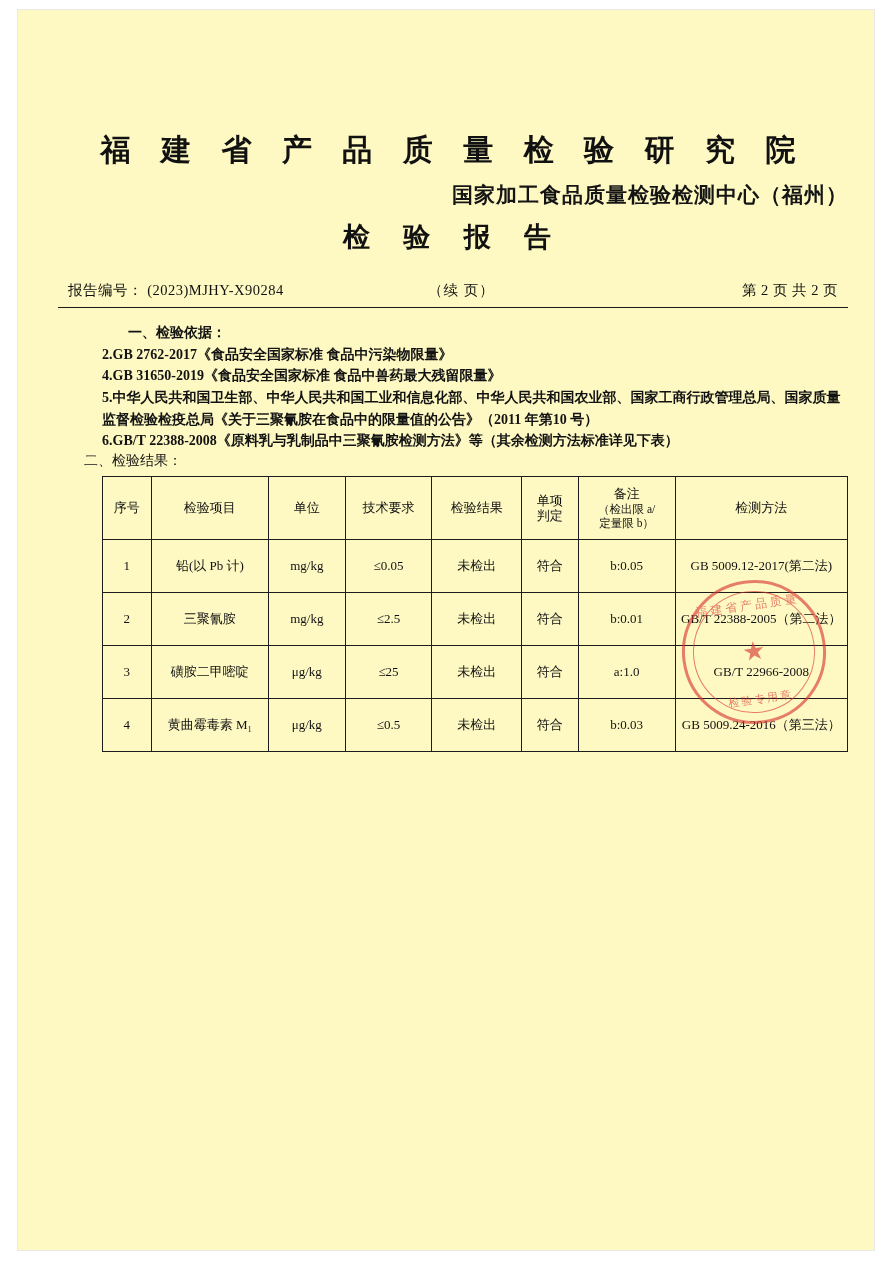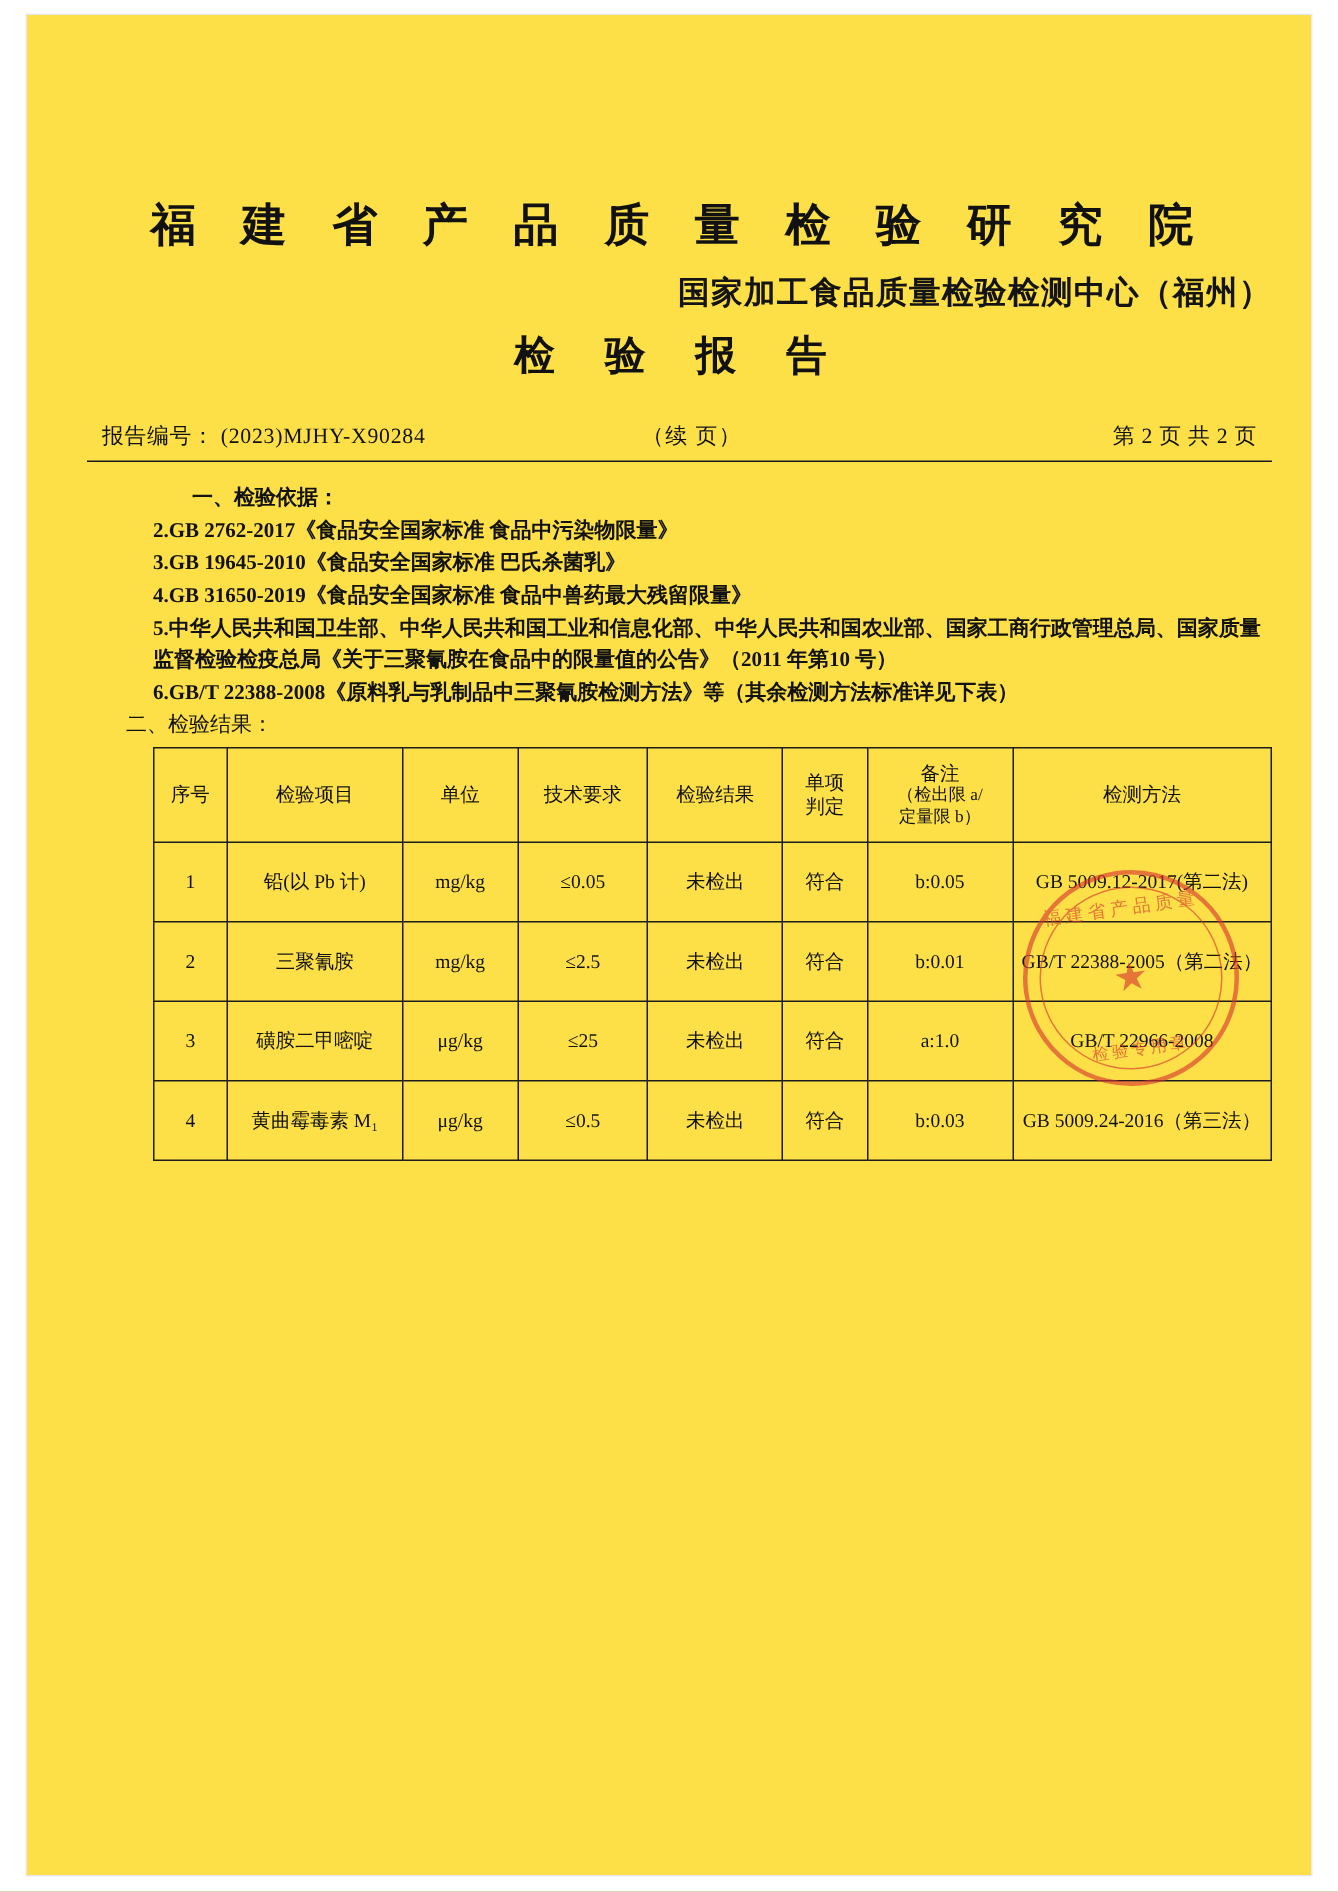--- a/index.html
+++ b/index.html
@@ -18,21 +18,21 @@
     background: #ffffff;
     overflow: hidden;
     box-sizing: border-box;
   }
   .sheet {
     position: absolute;
     left: 18px;
     top: 10px;
     width: 856px;
     height: 1240px;
-    background: #fde047;
+    background: #fef9c3;
     box-shadow: 0 0 0 1px #e9e9e9;
   }
   .content {
     position: absolute;
     left: 40px;
     top: 120px;
     width: 790px;
   }
   .title-main {
     text-align: center;
@@ -220,21 +220,20 @@
           <span>(2023)MJHY-X90284</span>
         </span>
         <span class="meta-cont">（续 页）</span>
         <span class="meta-page">第 2 页 共 2 页</span>
       </div>
       <hr class="hr">
 
       <div class="section">
         <div class="indent">一、检验依据：</div>
         <div class="basis-line">2.GB 2762-2017《食品安全国家标准 食品中污染物限量》</div>
-        <div class="basis-line">3.GB 19645-2010《食品安全国家标准 巴氏杀菌乳》</div>
         <div class="basis-line">4.GB 31650-2019《食品安全国家标准 食品中兽药最大残留限量》</div>
         <div class="basis-line">5.中华人民共和国卫生部、中华人民共和国工业和信息化部、中华人民共和国农业部、国家工商行政管理总局、国家质量监督检验检疫总局《关于三聚氰胺在食品中的限量值的公告》（2011 年第10 号）</div>
         <div class="basis-line">6.GB/T 22388-2008《原料乳与乳制品中三聚氰胺检测方法》等（其余检测方法标准详见下表）</div>
       </div>
 
       <div class="results-label">二、检验结果：</div>
 
       <table class="result-table">
         <thead>
           <tr>

